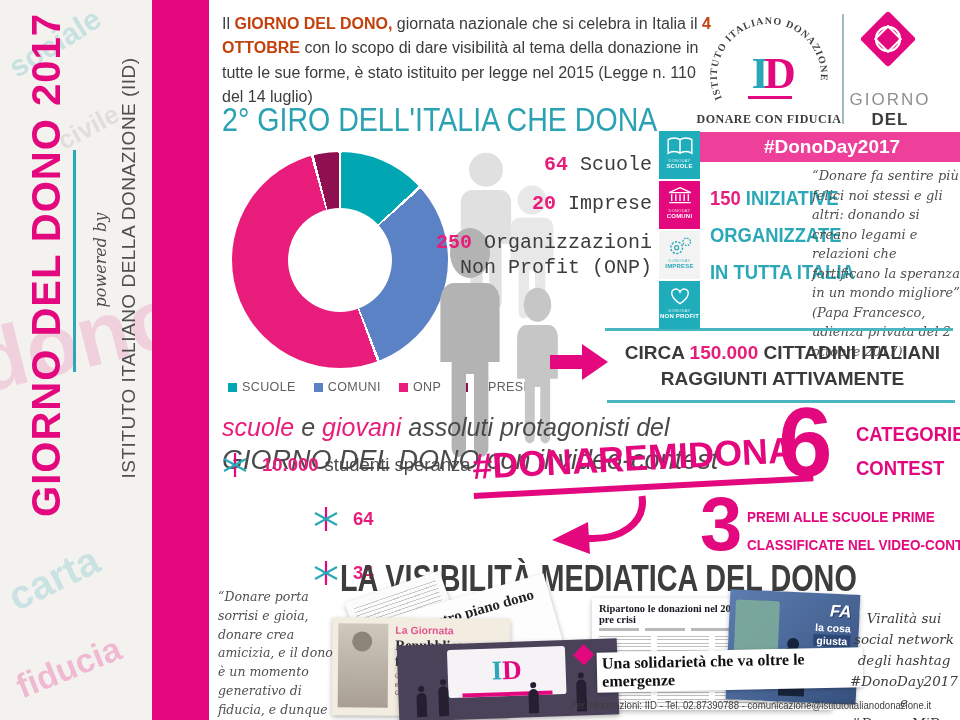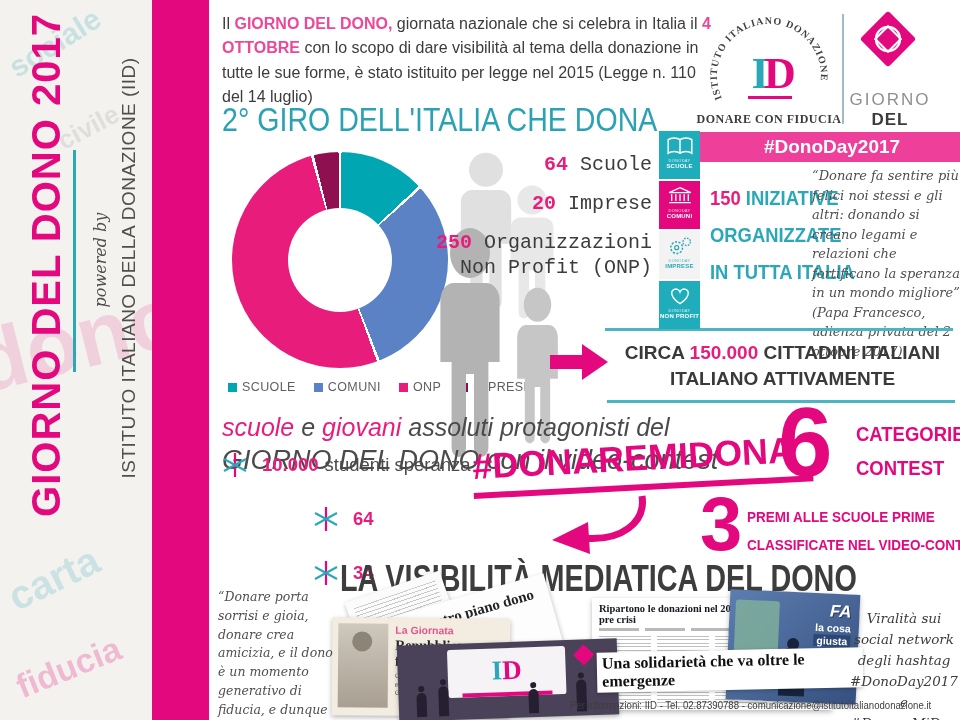--- a/index.html
+++ b/index.html
@@ -19,21 +19,21 @@
       font-size:40px;font-weight:800;letter-spacing:1px;color:#e4087e;white-space:nowrap;}
   .side-rule{left:73px;top:150px;width:3px;height:222px;background:#2aa8b8;}
   .powered{left:100px;top:260px;transform:translate(-50%,-50%) rotate(-90deg);
       font-family:"Liberation Serif",serif;font-style:italic;font-size:16px;color:#6b6b6b;white-space:nowrap;}
   .org{left:129px;top:268px;transform:translate(-50%,-50%) rotate(-90deg);
       font-size:19px;color:#4f4f4f;letter-spacing:.5px;white-space:nowrap;}
   .magenta-bar{left:152px;top:0;width:57px;height:720px;background:#e4087e;}
 
   
   .intro{left:222px;top:12px;width:490px;font-size:16px;line-height:1.52;color:#3c3c3c;}
-  .intro b{color:#ec4899;}
+  .intro b{color:#c2410c;}
   .heading{left:222px;top:100px;font-size:34px;color:#2aa2b4;white-space:nowrap;
       transform:scaleX(.84);transform-origin:left top;letter-spacing:0;}
 
   
   .iid-tagline{left:696px;top:112px;width:146px;text-align:center;font-family:"Liberation Serif",serif;
       font-weight:bold;font-size:12px;letter-spacing:.5px;color:#3b3b3b;white-space:nowrap;}
   .logo-divider{left:842px;top:14px;width:2px;height:110px;background:#9fbcc6;}
   .gdd-line1{left:842px;top:90px;width:96px;text-align:center;font-size:17px;letter-spacing:2px;color:#8f8f8f;}
   .gdd-line2{left:842px;top:110px;width:96px;text-align:center;font-size:17px;font-weight:bold;letter-spacing:1px;color:#3c3c3c;}
   .banner{left:700px;top:132px;width:264px;height:30px;background:#ee3f9b;color:#fff;
@@ -260,21 +260,21 @@
   <span>(Papa Francesco, udienza privata del 2 ottobre 2017)</span>
 </div>
 
 <div class="abs rule-t1"></div>
 <div class="abs arrow-right">
   <div class="ar-bar"></div>
   <div class="ar-head"></div>
 </div>
 <div class="abs circa">
   <div><span>CIRCA </span><b>150.000</b><span> CITTADINI ITALIANI</span></div>
-  <div>ITALIANO ATTIVAMENTE</div>
+  <div>RAGGIUNTI ATTIVAMENTE</div>
 </div>
 <div class="abs rule-t2"></div>
 
 <div class="abs protag">
   <div class="l1"><i>scuole</i><span> e </span><i>giovani</i><span> assoluti protagonisti del</span></div>
   <div class="l2">GIORNO DEL DONO con il video-contest</div>
 </div>
 <div class="abs bullets">
   <div class="bullet">
     <svg width="26" height="26" viewBox="0 0 26 26">

